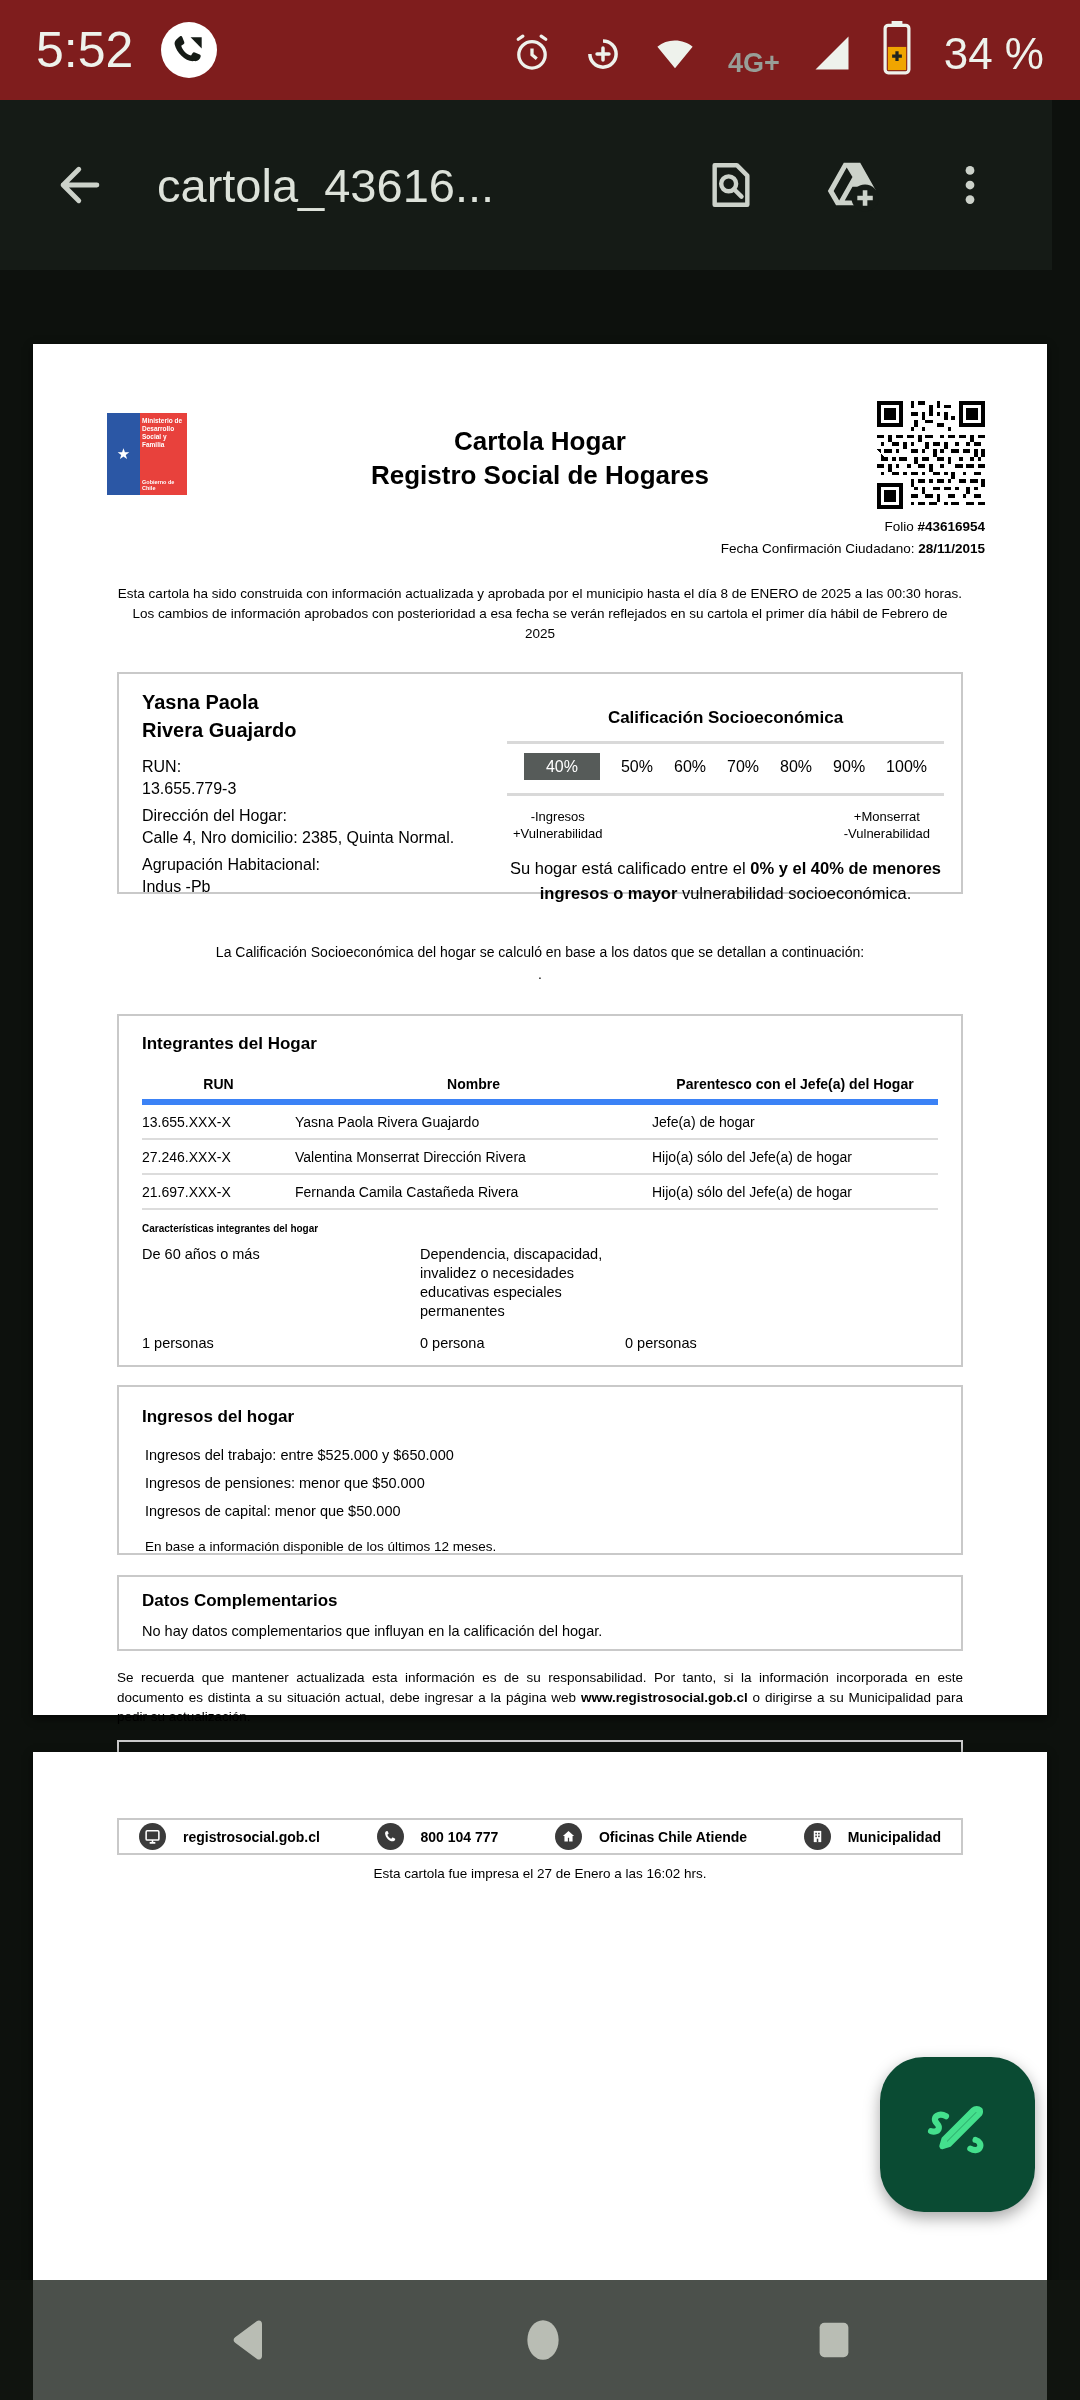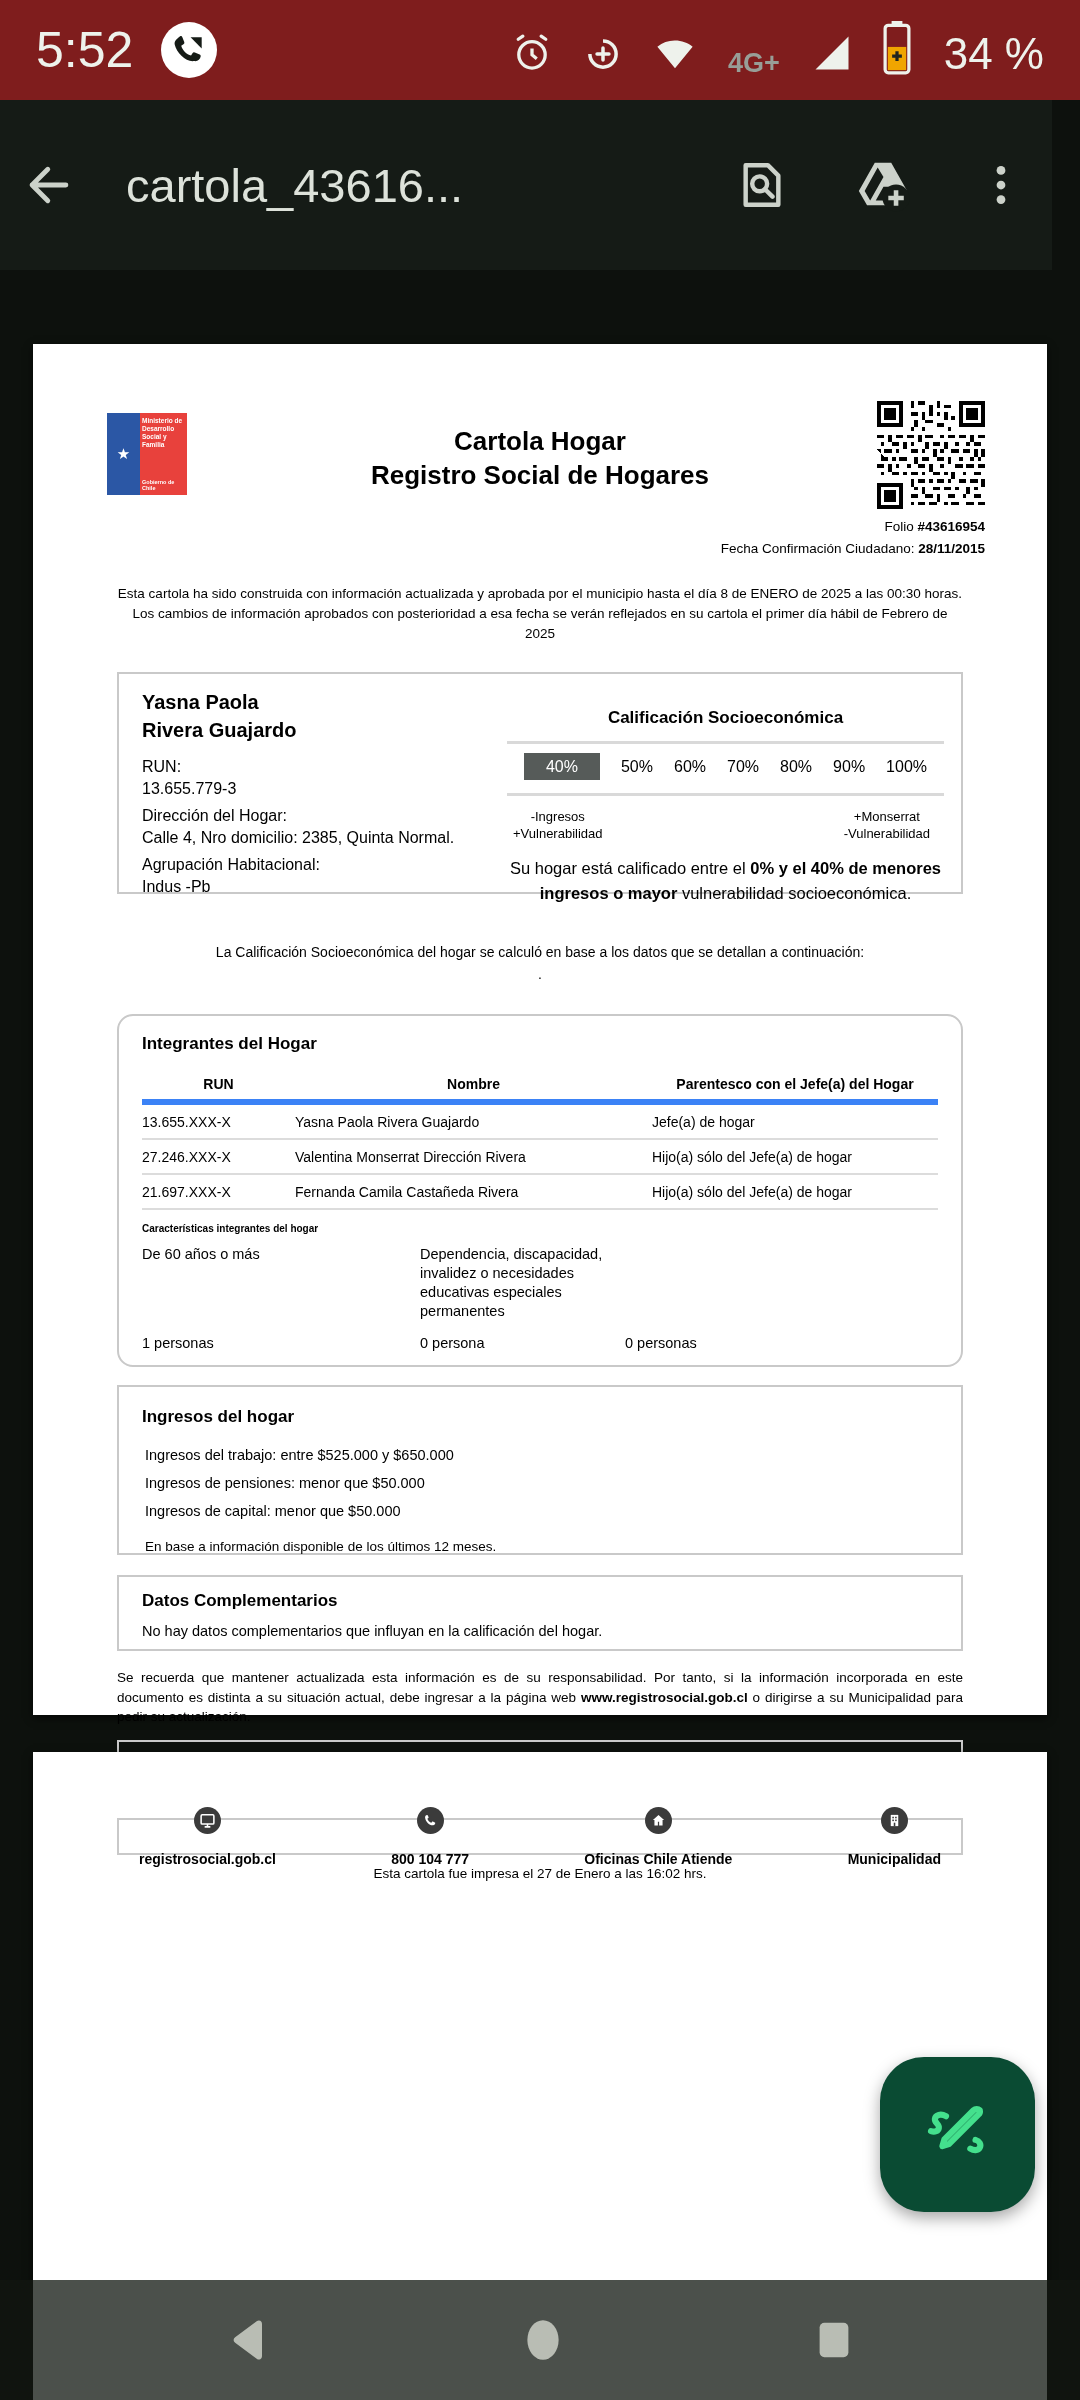--- a/index.html
+++ b/index.html
@@ -12,21 +12,21 @@
     display:flex; align-items:center; justify-content:space-between; padding:0 36px; }
   .sb-left { display:flex; align-items:center; gap:28px; }
   .sb-time { color:#eef2ec; font-size:50px; }
   .sb-right { display:flex; align-items:flex-end; gap:28px; color:#eef2ec; }
   .sb-net { color:#989e97; font-size:27px; font-weight:bold; margin:0 2px; }
   .sb-batt-text { font-size:44px; color:#eef2ec; margin-left:4px; }
   .phone-circle { width:56px; height:56px; background:#fff; border-radius:50%; display:flex; align-items:center; justify-content:center; }
 
   
   .app-bar { position:absolute; top:100px; left:0; width:1052px; height:170px; background:#151b16;
-    display:flex; align-items:center; padding:0 20px; color:#d5dbd2; }
+    display:flex; align-items:center; padding:0 51px; color:#d5dbd2; }
   .ab-title { font-size:47px; color:#dde2da; margin-left:48px; flex:1 1 auto; white-space:nowrap; overflow:hidden; }
   .ab-actions { display:flex; align-items:center; gap:64px; margin-right:6px; }
   .icon-btn { background:none; border:none; color:#ccd2ca; display:flex; align-items:center; justify-content:center; cursor:pointer; }
 
   
   .viewer { position:absolute; top:270px; left:0; width:1080px; height:2010px; background:#0d110d; overflow:hidden; }
   .page { position:absolute; left:33px; width:1014px; background:#fff; box-shadow:0 3px 8px rgba(0,0,0,.65); color:#000; }
   .page1 { top:74px; height:1371px; }
   .page2 { top:1482px; height:640px; }
 
@@ -60,21 +60,21 @@
   .scale-sel { background:#565b59; color:#fff; font-size:16px; width:76px; height:27px; display:flex; align-items:center; justify-content:center; }
   .scale-pct { font-size:16px; }
   .vuln-row { display:flex; justify-content:space-between; padding:12px 14px 0 6px; }
   .vuln { text-align:center; font-size:13px; line-height:17px; }
   .calif-result { margin-top:14px; text-align:center; font-size:16.5px; line-height:25px; }
   .calif-result b { font-weight:bold; }
 
   .calc-note { margin-top:48px; text-align:center; font-size:14px; line-height:20px; }
   .calc-dot { text-align:center; font-size:14px; margin-top:4px; }
 
-  .card-members { margin-top:32px; min-height:245px; padding:0 23px 14px;border-radius:16px; }
+  .card-members { margin-top:32px; min-height:245px; padding:0 23px 14px; }
   .section-title { font-size:17px; font-weight:bold; margin-top:18px; }
   table.members { width:100%; border-collapse:collapse; margin-top:16px; font-size:14px; }
   table.members th { text-align:center; font-weight:bold; padding:6px 0 7px; border-bottom:6px solid #3b82f6; font-size:14px; }
   table.members td { padding:9px 0 8px; border-bottom:2px solid #dcdcdc; }
   .col-run { width:153px; } .col-nombre { width:357px; } .col-par { width:auto; }
   .carac-title { font-size:10px; font-weight:bold; margin-top:13px; }
   .carac-grid { display:grid; grid-template-columns:278px 205px auto; margin-top:11px; font-size:14.5px; line-height:19px; }
   .carac-vals { display:grid; grid-template-columns:278px 205px auto; margin-top:14px; font-size:14.5px; }
 
   .card-ingresos { margin-top:18px; height:170px; }
@@ -90,21 +90,21 @@
   .datos-text { font-size:14.5px; margin-top:12px; }
 
   .recordatorio { width:846px; margin:17px auto 0; font-size:13.5px; line-height:19.5px; text-align:justify; }
   .recordatorio b { font-weight:bold; }
   .consultas-box { width:846px; margin:13px auto 0; border:2px solid #c9c9c9; height:38px;
     display:flex; align-items:center; justify-content:center; font-size:14px; }
 
   
   .contact-box { width:846px; margin:66px auto 0; border:2px solid #c9c9c9; height:37px;
     display:flex; align-items:center; justify-content:space-between; padding:0 20px; }
-  .contact-item { display:flex; align-items:center; gap:17px;flex-direction:column; }
+  .contact-item { display:flex; align-items:center; gap:17px; }
   .contact-ico { width:27px; height:27px; border-radius:50%; background:#3b3b3b; color:#fff; display:flex; align-items:center; justify-content:center; flex:0 0 auto; }
   .contact-label { font-size:14px; font-weight:bold; }
   .printed-line { text-align:center; font-size:13.5px; margin-top:11px; }
 
   
   .fab { position:absolute; left:880px; top:2057px; width:155px; height:155px; border:none; cursor:pointer;
     border-radius:44px; background:#0a4b33; display:flex; align-items:center; justify-content:center; box-shadow:0 6px 16px rgba(0,0,0,.35); }
 
   
   .nav-bar { position:absolute; left:0; top:2280px; width:1080px; height:120px; background:#10140f; }

